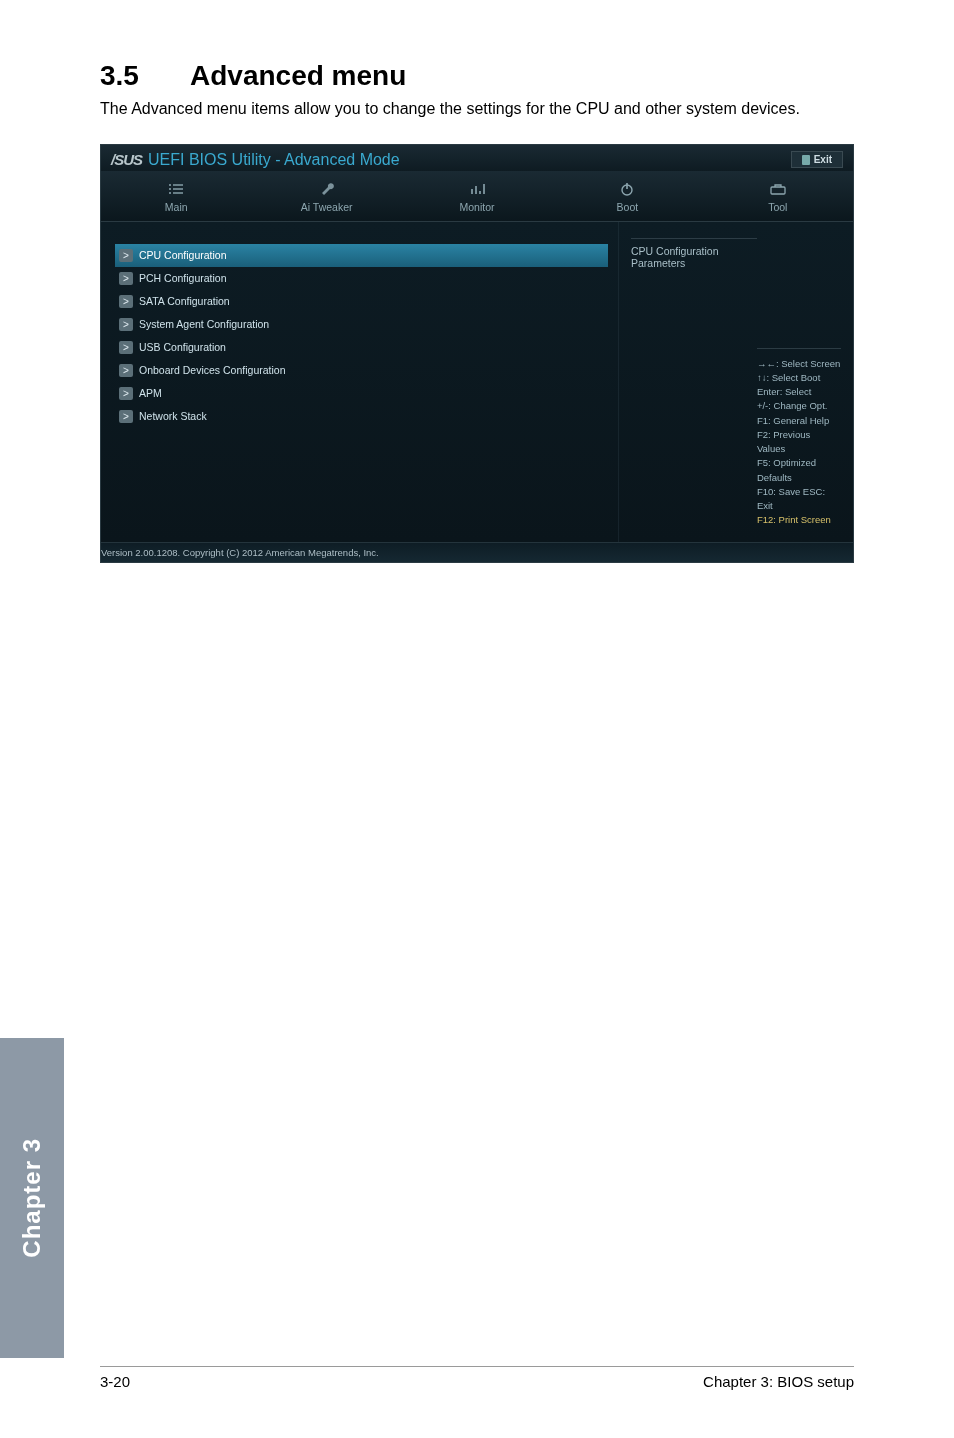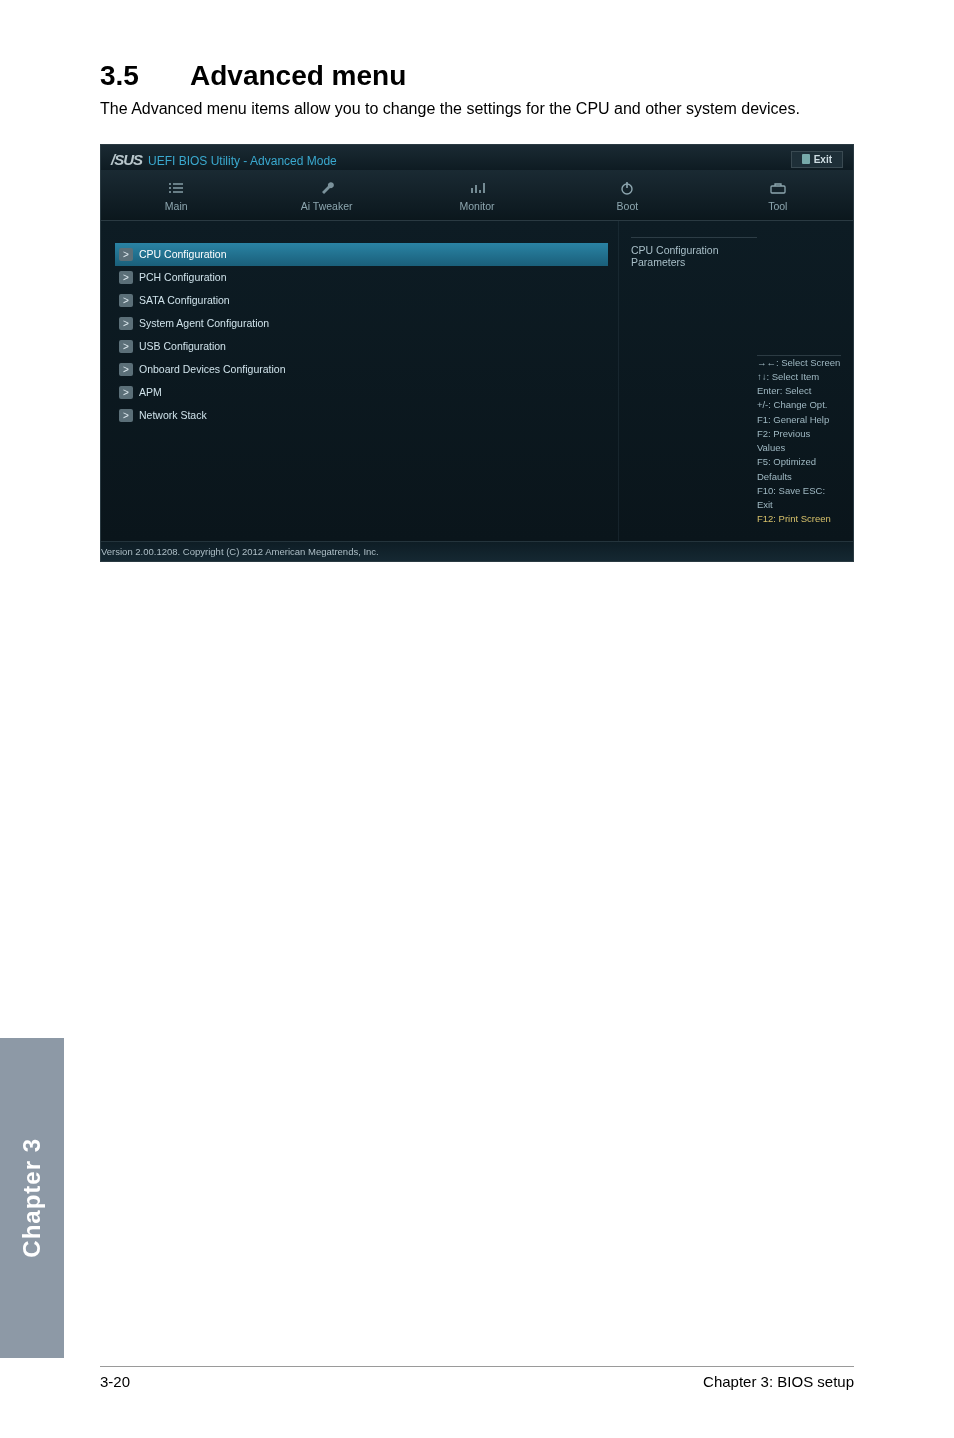--- a/index.html
+++ b/index.html
@@ -69,21 +69,21 @@
   }
   .asus-logo {
     font-weight: bold;
     font-style: italic;
     font-size: 15px;
     color: #b9c7cc;
     letter-spacing: -1px;
   }
   .uefi-title {
     color: #3aa9cf;
-    font-size: 12px;
+    font-size: 16px;
     text-align: center;
   }
   .exit-btn {
     background: #1e2f38;
     border: 1px solid #3a4a52;
     padding: 2px 10px;
     display: flex;
     align-items: center;
     gap: 4px;
     font-size: 10px;
@@ -162,21 +162,21 @@
   .right-header {
     font-size: 10.5px;
     color: #a9bfc8;
     border-top: 1px solid rgba(120,140,150,0.3);
     padding-top: 6px;
     margin-top: 2px;
   }
   .help-block {
     margin-top: auto;
     border-top: 1px solid rgba(120,140,150,0.3);
-    padding-top: 0;
+    padding-top: 8px;
     font-size: 9.5px;
     line-height: 1.5;
     color: #9fb8c2;
   }
   .help-block .gold { color: #d6c06a; }
   .bios-footer {
     text-align: left;
     font-size: 9.5px;
     color: #aebfc7;
     background: linear-gradient(#0e1d25, #152832);
@@ -330,21 +330,21 @@
         <div class="bios-menu-row">
           <span class="arrow-box">&gt;</span>
           <span>Network Stack</span>
         </div>
       </div>
 
       <div class="bios-right">
         <div class="right-header">CPU Configuration Parameters</div>
         <div class="help-block">
           <div>→←: Select Screen</div>
-          <div>↑↓: Select Item</div>
+          <div>↑↓: Select Boot</div>
           <div>Enter: Select</div>
           <div>+/-: Change Opt.</div>
           <div>F1: General Help</div>
           <div>F2: Previous Values</div>
           <div>F5: Optimized Defaults</div>
           <div>F10: Save   ESC: Exit</div>
           <div class="gold">F12: Print Screen</div>
         </div>
       </div>
     </div>

